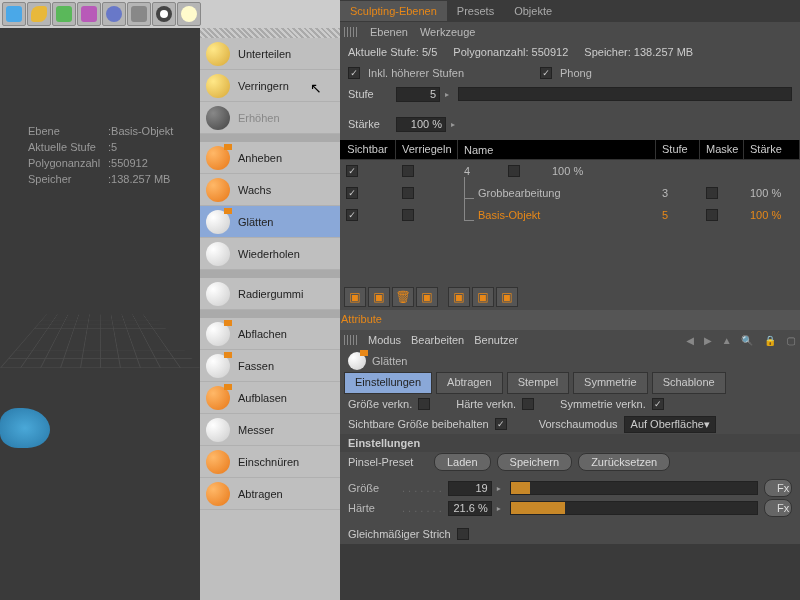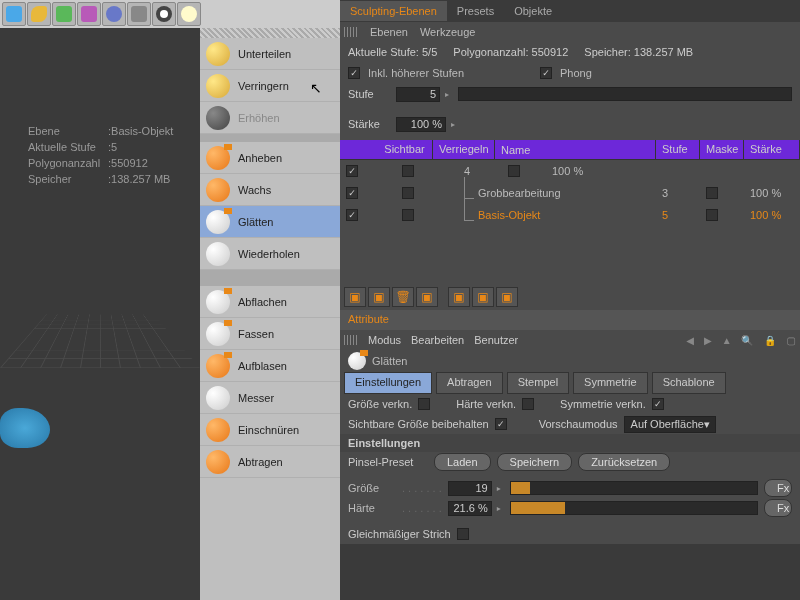--- a/index.html
+++ b/index.html
@@ -43,35 +43,35 @@
 .stat-row { display: flex; height: 20px; align-items: center; padding: 0 8px; gap: 16px; background: #4a4a4a; color: #ccc; }
 .ck-row { display: flex; height: 22px; align-items: center; padding: 0 8px; gap: 8px; background: #4a4a4a; }
 .ck { width: 12px; height: 12px; background: #333; border: 1px solid #222; display: flex; align-items: center; justify-content: center; color: #ccc; font-size: 9px; }
 .slider-row { display: flex; height: 20px; align-items: center; padding: 0 8px; gap: 6px; background: #4a4a4a; }
 .slider-lbl { min-width: 42px; color: #ccc; }
 .num-box { width: 44px; height: 15px; background: #2a2a2a; border: 1px solid #222; color: #ccc; padding: 0 3px; display: flex; align-items: center; justify-content: flex-end; position: relative; }
 .num-box::after { content: '▸'; position: absolute; right: -10px; color: #999; font-size: 8px; }
 .slider-track { flex: 1; height: 14px; background: #2a2a2a; border: 1px solid #222; position: relative; margin-left: 12px; }
 .slider-fill { position: absolute; height: 100%; background: #c88828; }
 .layer-table { background: #4a4a4a; }
-.lt-head { display: flex; height: 20px; background: #6d28d9; border-bottom: 1px solid #333; padding-left: 37px; }
+.lt-head { display: flex; height: 20px; background: #000000; border-bottom: 1px solid #333; }
 .lt-head > div { padding: 3px 6px; border-right: 1px solid #333; color: #ccc; }
 .lt-row { display: flex; height: 22px; align-items: center; }
 .lt-row > div { padding: 0 6px; }
 .c-vis { width: 56px; text-align: center; }
 .c-lock { width: 62px; text-align: right; }
 .c-name { flex: 1; display: flex; align-items: center; gap: 4px; }
 .c-lvl { width: 44px; }
 .c-mask { width: 44px; text-align: center; }
 .c-str { width: 56px; }
 .tree-l { width: 10px; height: 22px; border-left: 1px solid #888; border-bottom: 1px solid #888; margin-bottom: 10px; }
 .lt-spacer { height: 58px; background: #4a4a4a; }
 .icon-bar { display: flex; height: 26px; align-items: center; padding: 0 4px; gap: 2px; background: #4a4a4a; }
 .ibtn { width: 22px; height: 20px; background: #555; border: 1px solid #333; display: flex; align-items: center; justify-content: center; color: #e88818; font-size: 12px; }
-.attr-hdr { height: 20px; background: #555; padding: 3px 8px; color: #e88818; }
+.attr-hdr { height: 20px; background: #555; padding: 3px 1px; color: #e88818; }
 .attr-bar { display: flex; height: 20px; align-items: center; padding: 0 4px; gap: 10px; background: #4a4a4a; color: #ccc; }
 .attr-bar .sp { flex: 1; }
 .mini { font-size: 10px; color: #888; }
 .title-row { display: flex; height: 22px; align-items: center; padding: 0 8px; gap: 6px; }
 .title-row .mi-icon { width: 18px; height: 18px; }
 .opt-tabs { display: flex; height: 22px; padding: 0 4px; gap: 4px; }
 .opt-tab { padding: 3px 10px; background: #555; color: #ccc; border: 1px solid #333; cursor: pointer; }
 .opt-tab.active { background: #8aa8d8; color: #222; }
 .form-row { display: flex; height: 20px; align-items: center; padding: 0 8px; gap: 6px; color: #ccc; }
 .btn { padding: 2px 12px; background: #666; border: 1px solid #333; border-radius: 8px; color: #ddd; cursor: pointer; }
@@ -164,20 +164,24 @@
     </div>
   <div class="menu-item active">
       <div class="mi-icon mi-sphere-w mi-notch"></div>
       <span>Glätten</span>
     </div>
   <div class="menu-item">
       <div class="mi-icon mi-sphere-w"></div>
       <span>Wiederholen</span>
     </div>
   <div class="menu-sep"></div>
+  <div class="menu-item">
+      <div class="mi-icon mi-sphere-w"></div>
+      <span>Radiergummi</span>
+    </div>
   <div class="menu-sep"></div>
   <div class="menu-item">
       <div class="mi-icon mi-sphere-w mi-notch"></div>
       <span>Abflachen</span>
     </div>
   <div class="menu-item">
       <div class="mi-icon mi-sphere-w mi-notch"></div>
       <span>Fassen</span>
     </div>
   <div class="menu-item">

